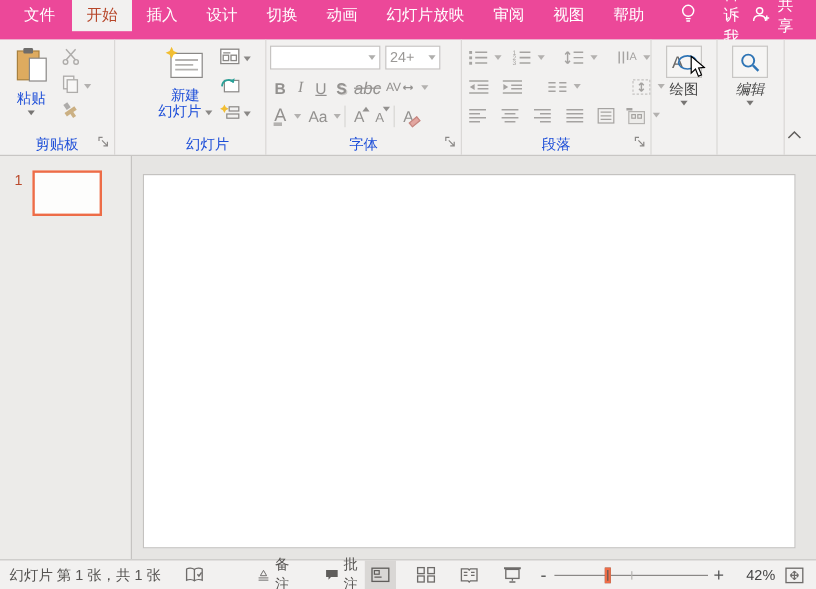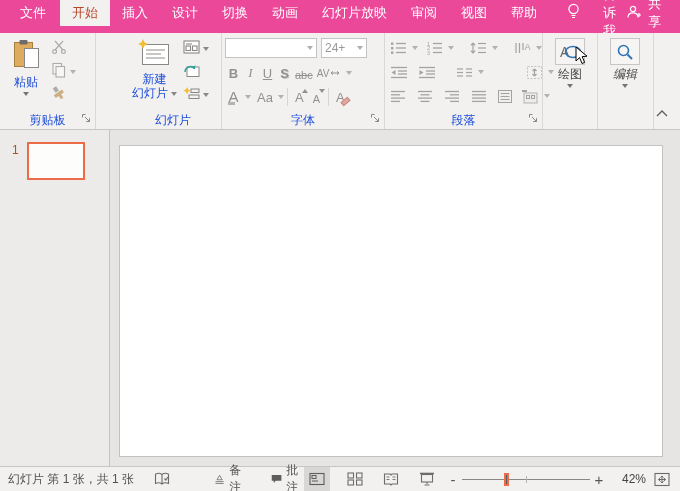--- a/index.html
+++ b/index.html
@@ -38,21 +38,21 @@
   
   .combo { background:#fff; border:1px solid #C6C4C2; height:20px; display:flex; align-items:center;
            font-size:12px; color:#9A9896; padding:0 3px; cursor:pointer; }
   .combo .dd { margin:0 0 0 auto; border-top-color:#AFAEAC; }
   .frow { display:flex; align-items:center; margin-top:3px; }
   .fbtn { height:20px; min-width:17px; display:flex; align-items:flex-end; justify-content:center;
           color:#93918F; font-size:13px; cursor:pointer; padding:0 2px 2px; position:relative; }
   .fbtn b { font-weight:bold; }
   .fbtn i { font-family:"Liberation Serif",serif; font-style:italic; }
   .fbtn .ul { text-decoration:underline; }
-  .fbtn .st { text-decoration:line-through; font-size:11px; }
+  .fbtn .st { text-decoration:line-through; font-size:14px;font-style:italic; }
   .vsep { width:1px; height:18px; background:#D8D6D4; margin:0 3px; }
   .caret-up, .caret-dn { position:absolute; top:2px; right:0; width:0; height:0;
           border-left:3px solid transparent; border-right:3px solid transparent; }
   .caret-up { border-bottom:4px solid #93918F; }
   .caret-dn { border-top:4px solid #93918F; }
   .colorbar { position:absolute; bottom:2px; left:3px; right:7px; height:3px; background:#B4B2B0; }
   .eraser { position:absolute; right:-1px; bottom:3px; width:9px; height:5px; background:#E3A6A0;
             border:1px solid #C58780; transform:rotate(-40deg); }
 
   

